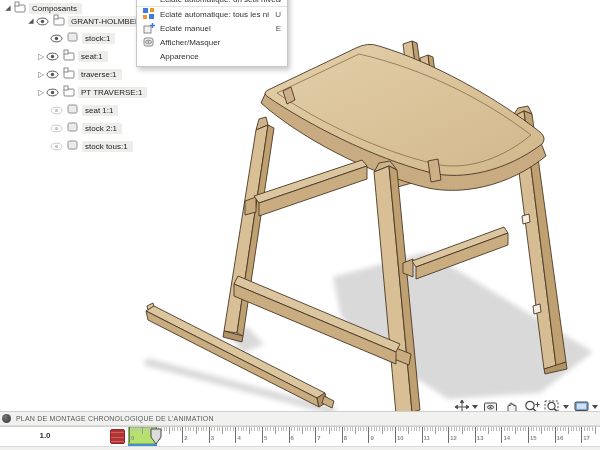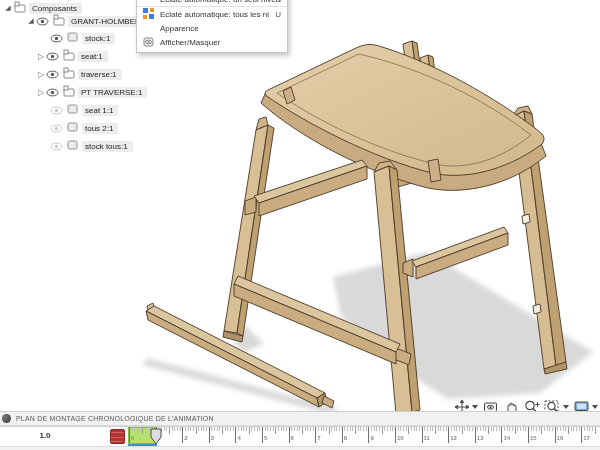--- a/index.html
+++ b/index.html
@@ -263,21 +263,21 @@
         <svg width="13" height="9">
             <ellipse cx="6.5" cy="4.5" rx="5.5" ry="3.4" fill="none" stroke="#c7c7c7"></ellipse>
             <circle cx="6.5" cy="4.5" r="1.7" fill="#c7c7c7"></circle>
           </svg>
       </span>
       <span class="tree-ico">
         <svg width="13" height="12">
             <rect x="2" y="2" width="9" height="8" rx="1.5" fill="#ebebeb" stroke="#909090"></rect>
           </svg>
       </span>
-      <span class="chip">tous 2:1</span>
+      <span class="chip">stock 2:1</span>
     </div>
 
     <div class="tree-row" style="top:138px;left:50px;">
       <span class="eye">
         <svg width="13" height="9">
             <ellipse cx="6.5" cy="4.5" rx="5.5" ry="3.4" fill="none" stroke="#c7c7c7"></ellipse>
             <circle cx="6.5" cy="4.5" r="1.7" fill="#c7c7c7"></circle>
           </svg>
       </span>
       <span class="tree-ico">
@@ -300,32 +300,42 @@
             <rect x="0" y="0" width="5" height="5" fill="#3d7edb"></rect>
             <rect x="7" y="0" width="4" height="4" fill="#f0962d"></rect>
             <rect x="0" y="7" width="4" height="4" fill="#f0962d"></rect>
             <rect x="6" y="6" width="5" height="5" fill="#3d7edb"></rect>
           </svg>
       </span>
       <span class="mi-label">Eclaté automatique: tous les niveaux</span>
       <span class="mi-shortcut">U</span>
     </div>
     <div class="menu-item">
-      <span class="mi-ico"><span class="appearance-wheel"></span></span>
-      <span class="mi-label">Apparence</span>
+      <span class="mi-ico">
+        <svg width="12" height="12">
+            <rect x="1" y="4" width="7" height="7" fill="#f2f2f2" stroke="#8a8a8a"></rect>
+            <path d="M9.5,1 v5 M7,3.5 h5" stroke="#3d7edb" stroke-width="1.4" fill="none"></path>
+          </svg>
+      </span>
+      <span class="mi-label">Eclaté manuel</span>
+      <span class="mi-shortcut">E</span>
     </div>
     <div class="menu-item">
       <span class="mi-ico">
         <svg width="12" height="12">
             <rect x="1" y="2" width="9" height="8" rx="2" fill="#ededed" stroke="#8a8a8a"></rect>
             <ellipse cx="5.5" cy="6" rx="3" ry="1.8" fill="none" stroke="#8a8a8a"></ellipse>
             <circle cx="5.5" cy="6" r="0.9" fill="#8a8a8a"></circle>
           </svg>
       </span>
       <span class="mi-label">Afficher/Masquer</span>
+    </div>
+    <div class="menu-item">
+      <span class="mi-ico"><span class="appearance-wheel"></span></span>
+      <span class="mi-label">Apparence</span>
     </div>
   </div>
 
   <div class="navbar">
     <span class="nav-btn">
       <svg width="16" height="16">
           <g stroke="#4a4a4a" fill="#4a4a4a">
             <path d="M8,3.5 V12.5 M3.5,8 H12.5" fill="none"></path>
             <path d="M8,1 L6.3,3.6 H9.7 Z"></path>
             <path d="M8,15 L6.3,12.4 H9.7 Z"></path>

